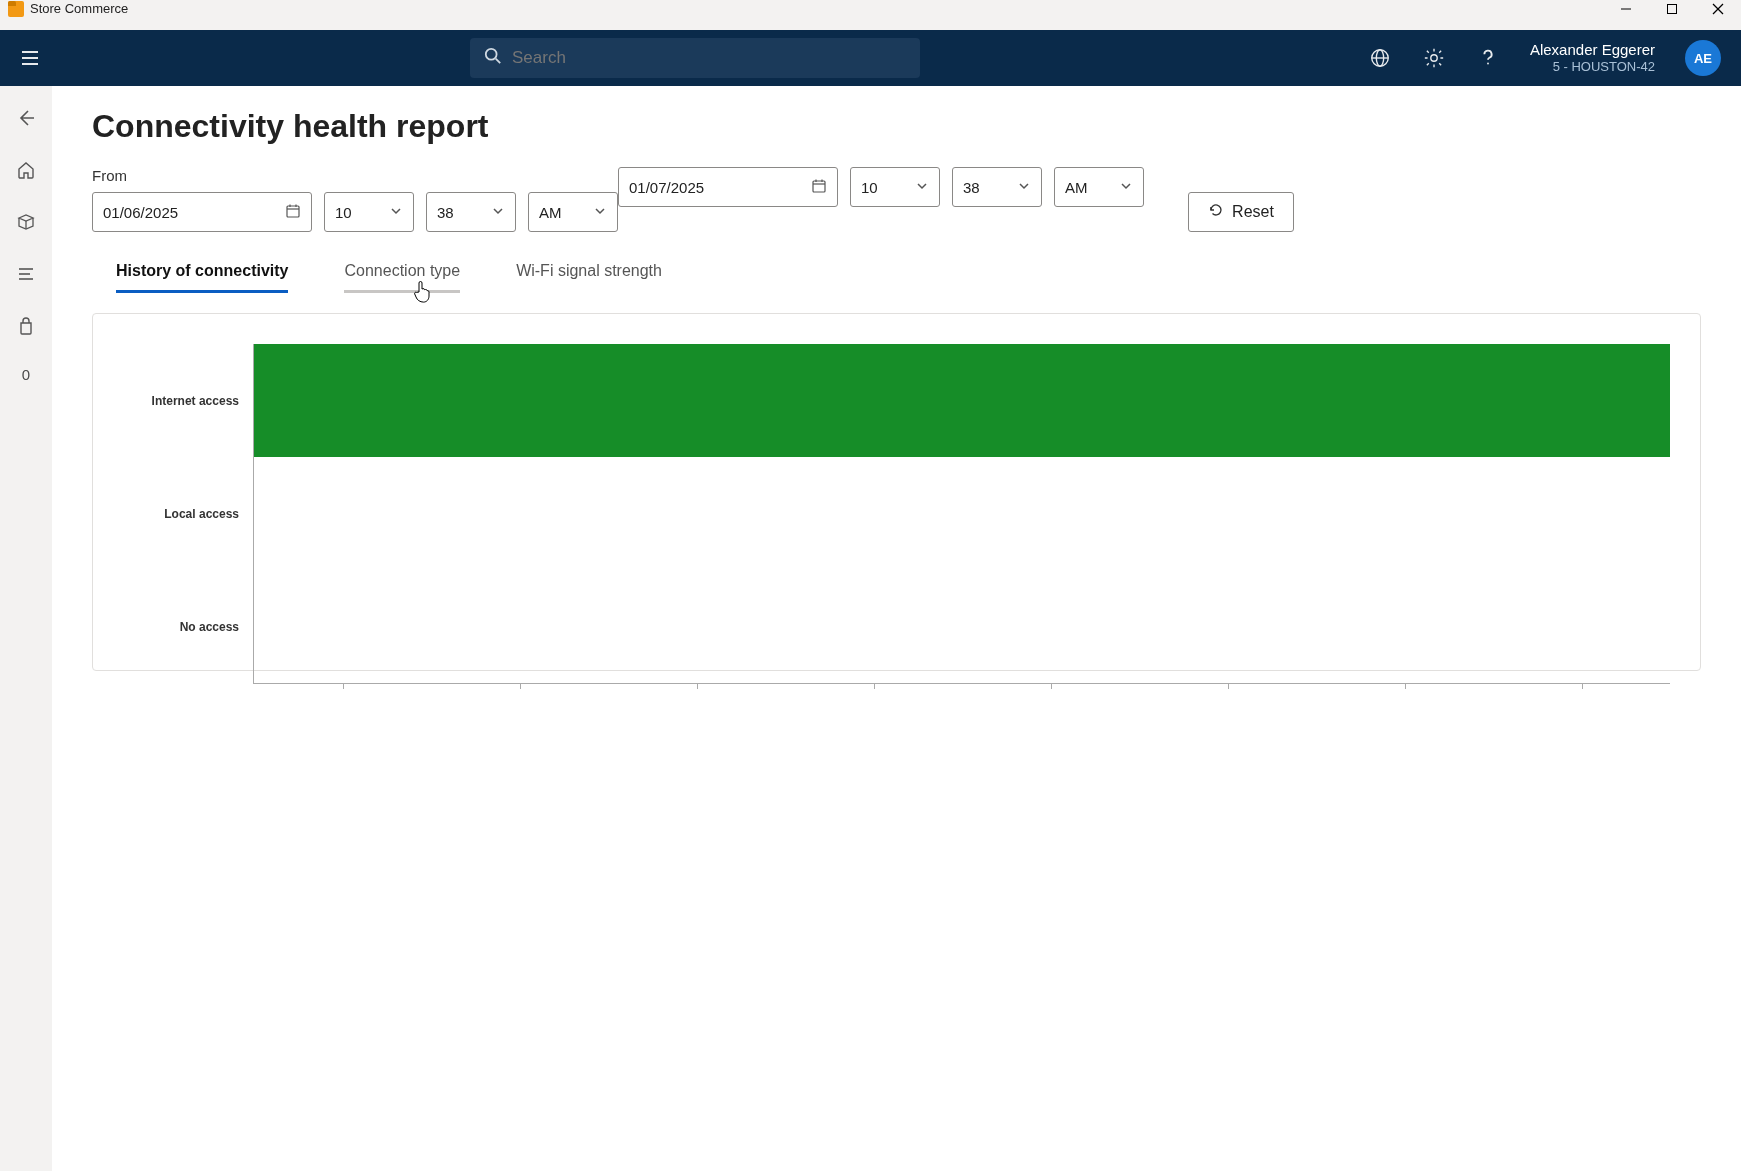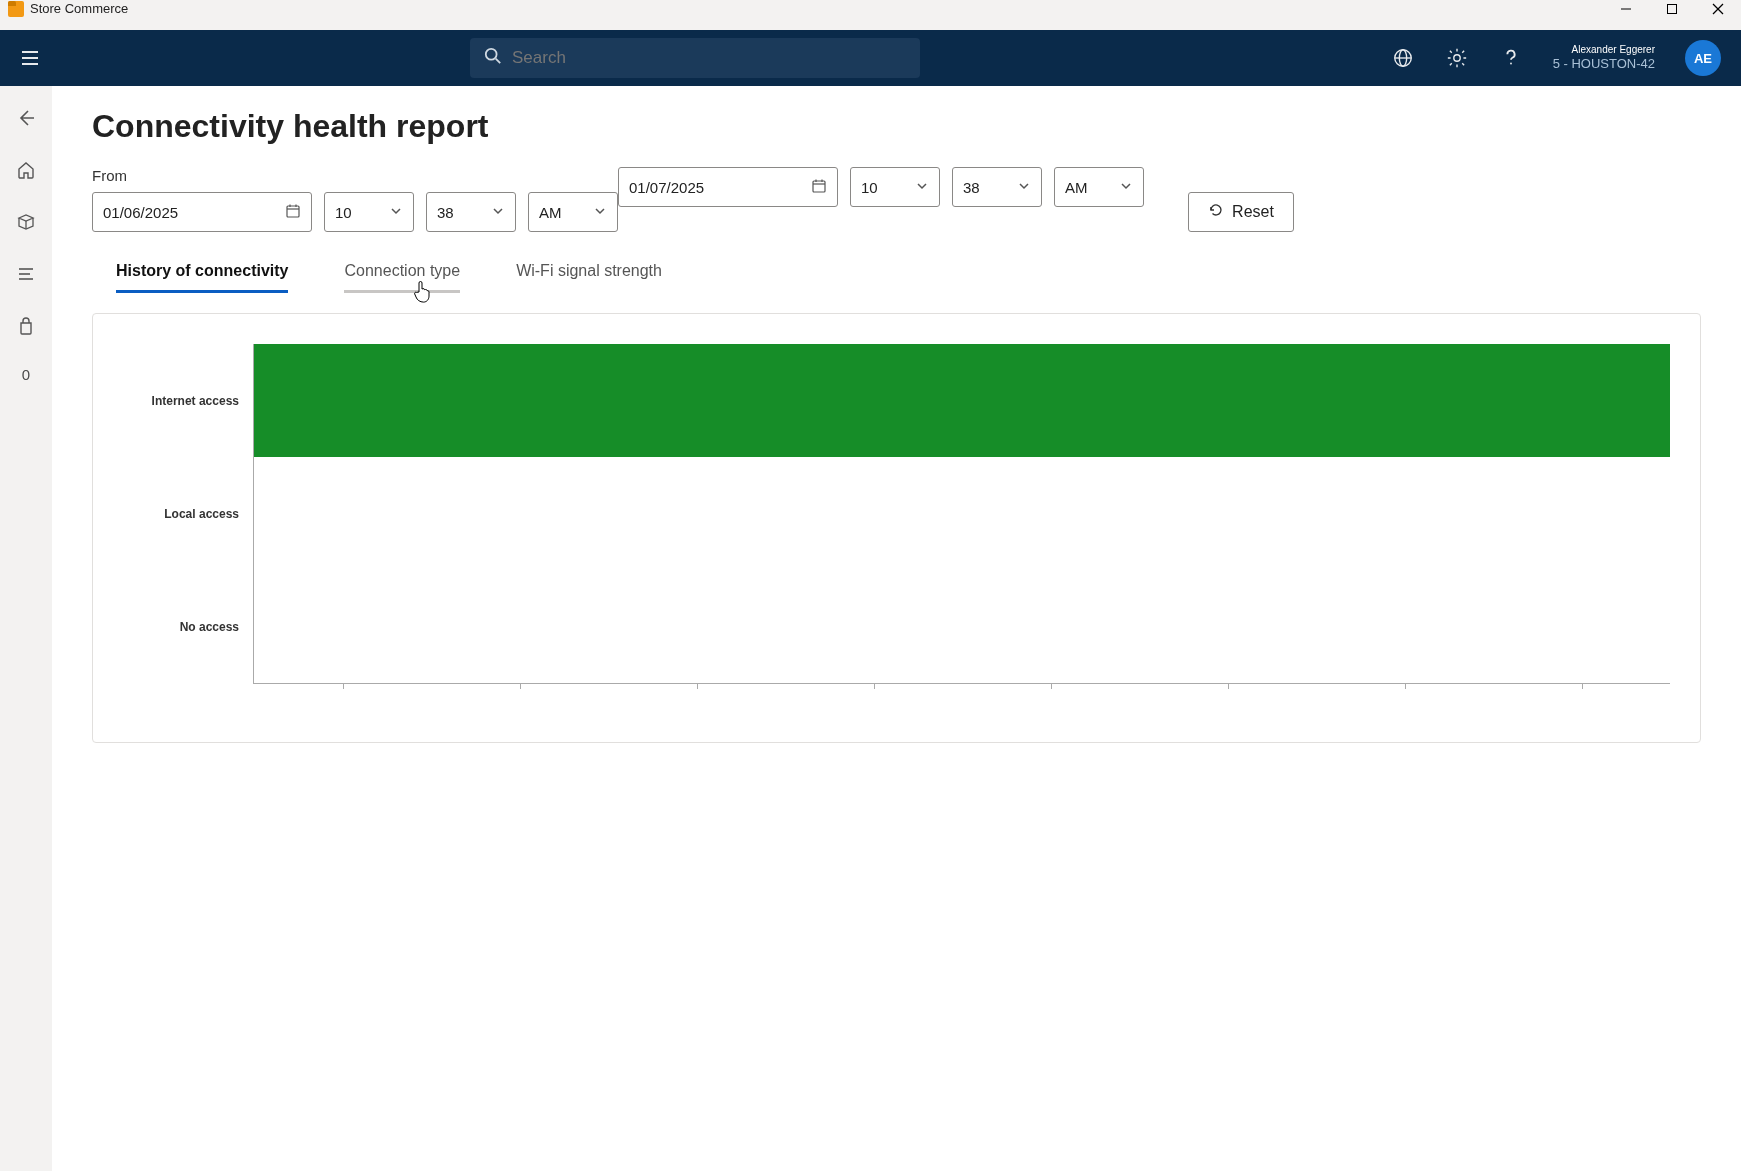--- a/index.html
+++ b/index.html
@@ -21,21 +21,21 @@
   .hamburger svg { width: 20px; height: 20px; }
   .search-wrap { flex: 0 0 auto; margin-left: 400px; }
   .search { width: 450px; height: 40px; background: #1b3a5a; border-radius: 4px; display: flex; align-items: center; padding: 0 14px; gap: 10px; color: #d0d9e2; }
   .search svg { width: 18px; height: 18px; }
   .search input { background: transparent; border: 0; outline: none; color: #d0d9e2; font-size: 17px; flex: 1; }
   .header-spacer { flex: 1; }
   .header-icons { display: flex; align-items: center; gap: 30px; }
   .header-icon { width: 24px; height: 24px; display:flex; align-items:center; justify-content:center; opacity: 0.9; }
   .header-icon svg { width: 22px; height: 22px; }
   .user-block { display: flex; flex-direction: column; align-items: flex-end; line-height: 1.2; }
-  .user-name { font-size: 10px; }
+  .user-name { font-size: 15px; }
   .user-loc { font-size: 13px; color: #a9c0d6; }
   .avatar { width: 36px; height: 36px; border-radius: 50%; background: #1a78d6; display: flex; align-items: center; justify-content: center; font-size: 13px; font-weight: 600; }
 
   
   .body { flex: 1; display: flex; background: #f5f5f5; }
   .sidebar { width: 52px; background: #f3f2f1; display: flex; flex-direction: column; align-items: center; padding-top: 20px; gap: 28px; color: #4a4a4a; }
   .side-item { width: 24px; height: 24px; display: flex; align-items: center; justify-content: center; }
   .side-item svg { width: 20px; height: 20px; }
   .side-text { font-size: 15px; }
 
@@ -52,21 +52,21 @@
   .select-small svg { width: 14px; height: 14px; }
   .reset-btn { width: 106px; height: 40px; border: 1px solid #8a8886; border-radius: 3px; display: flex; align-items: center; justify-content: center; gap: 8px; font-size: 16px; background: #fff; margin-left: 44px; }
   .reset-btn svg { width: 16px; height: 16px; }
   .reset-wrap { display:flex; align-items:flex-end; }
 
   .tabs { display: flex; gap: 32px; border-bottom: none; margin-bottom: 20px; position: relative;}
   .tab { padding-bottom: 10px; font-size: 16px; color: #555; border-bottom: 3px solid transparent; margin-left: 24px; }
   .tab.active { font-weight: 700; color: #111; border-bottom: 3px solid #0a5dc2; }
   .tab.hover { border-bottom: 3px solid #c8c6c4; }
 
-  .chart-card { border: 1px solid #e1dfdd; border-radius: 4px; padding: 30px 30px 20px 30px; height: 430px; position: relative; }
+  .chart-card { border: 1px solid #e1dfdd; border-radius: 4px; padding: 30px 30px 20px 30px; height: 358px; position: relative; }
   .chart { display: flex; height: 340px; }
   .y-labels { width: 130px; display: flex; flex-direction: column; justify-content: flex-start; font-size: 12px; font-weight:600; color: #333; }
   .y-label { height: 113px; display:flex; align-items:center; justify-content:flex-end; padding-right: 14px; }
   .plot { flex: 1; position: relative; border-left: 1px solid #aaa; border-bottom: 1px solid #aaa; }
   .bar-internet { position:absolute; top: 0; left: 0; right: 0; height: 113px; background: #168d28; }
   .tick { position:absolute; bottom:-6px; width:1px; height:6px; background:#aaa; }
   .x-labels { margin-left: 130px; display: flex; font-size: 13px; color: #333; position:relative; height:30px; margin-top:6px; }
   .x-label { position:absolute; transform: translateX(-50%); }
 
   .cursor-hand { position: absolute; width: 20px; height: 24px; pointer-events: none; }

